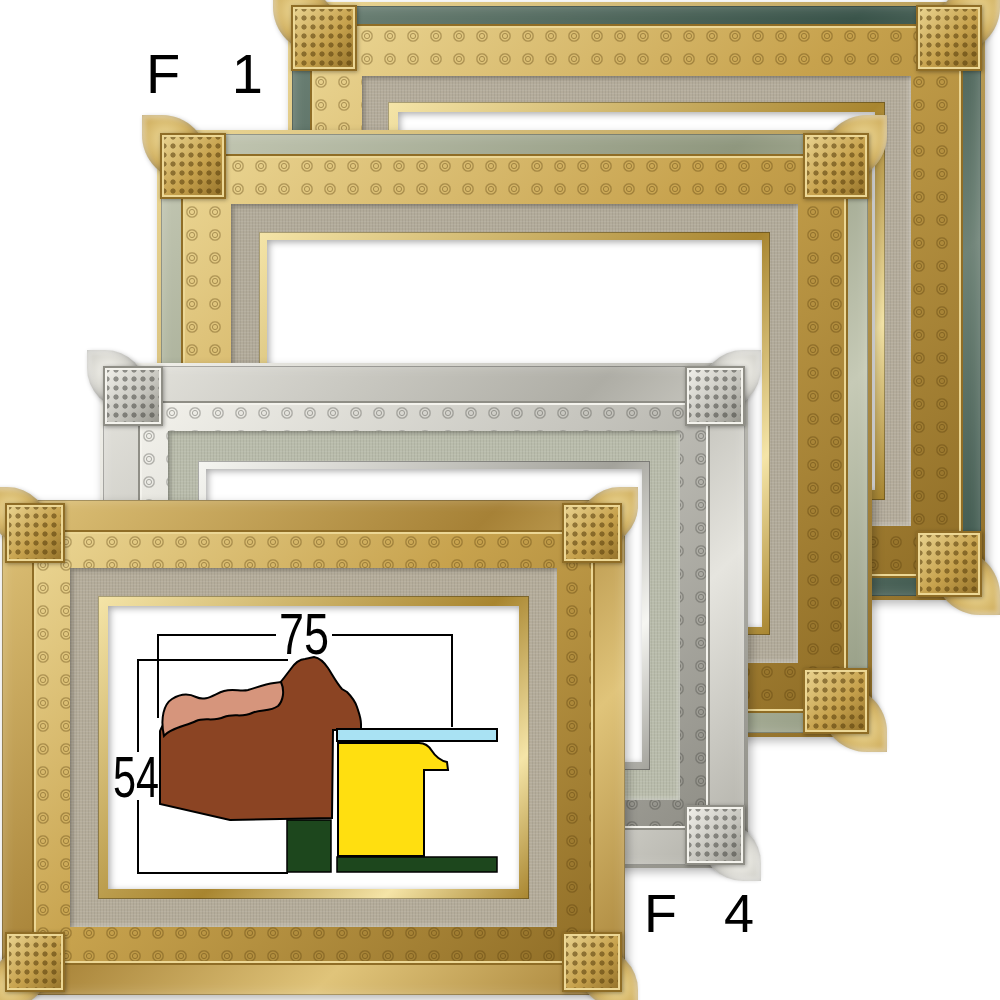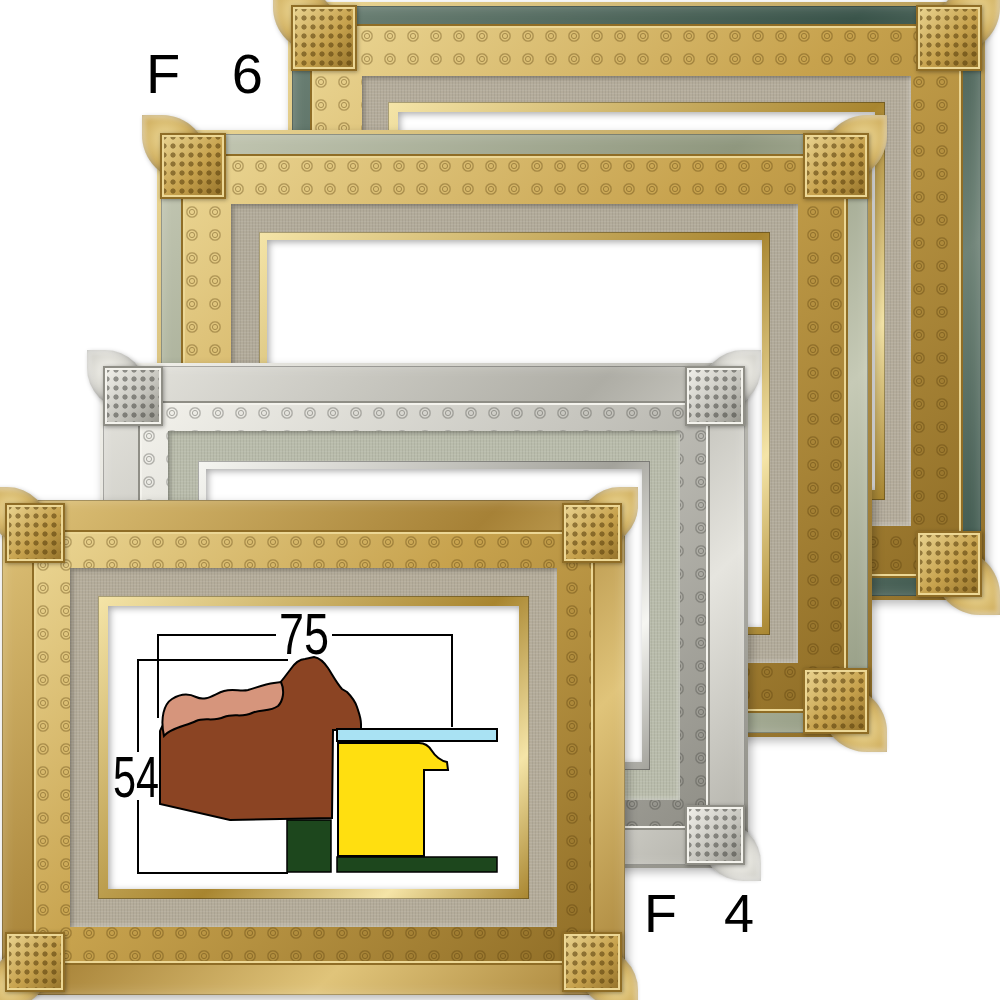--- a/index.html
+++ b/index.html
@@ -63,21 +63,21 @@
   #label-f4{left:644px;top:886px;font-size:54px;letter-spacing:16px;text-align:right;}
   
   #xsection{position:absolute;left:108px;top:606px;width:411px;height:283px;z-index:50;}
   #xsection text{font-family:"Liberation Sans",sans-serif;font-size:58px;fill:#000;}
 </style>
 </head>
 <body>
 
 <div id="scene">
 
-  <div class="size-label" id="label-f6">F 6</div>
+  <div class="size-label" id="label-f6">F 1</div>
   <div class="size-label" id="label-f4">F 4</div>
 
   <svg id="xsection" viewBox="0 0 411 283">
 
     <g fill="none" stroke="#000000" stroke-width="2">
       <polyline points="50,112 50,29 168,29"></polyline>
       <polyline points="224,29 344,29 344,121"></polyline>
       <polyline points="180,54 30,54 30,146"></polyline>
       <polyline points="30,194 30,267 180,267"></polyline>
     </g>

